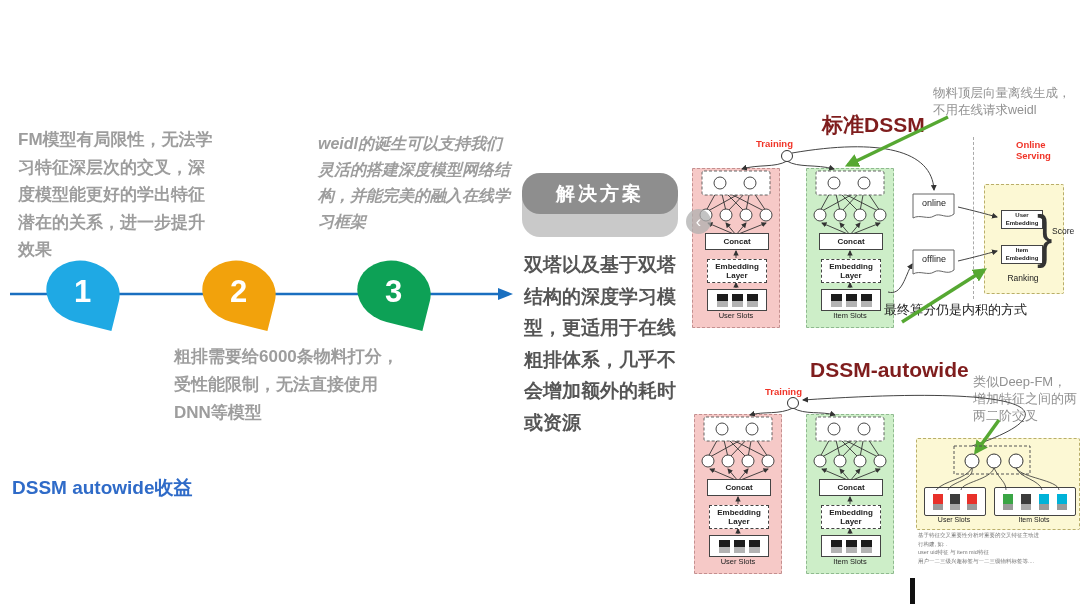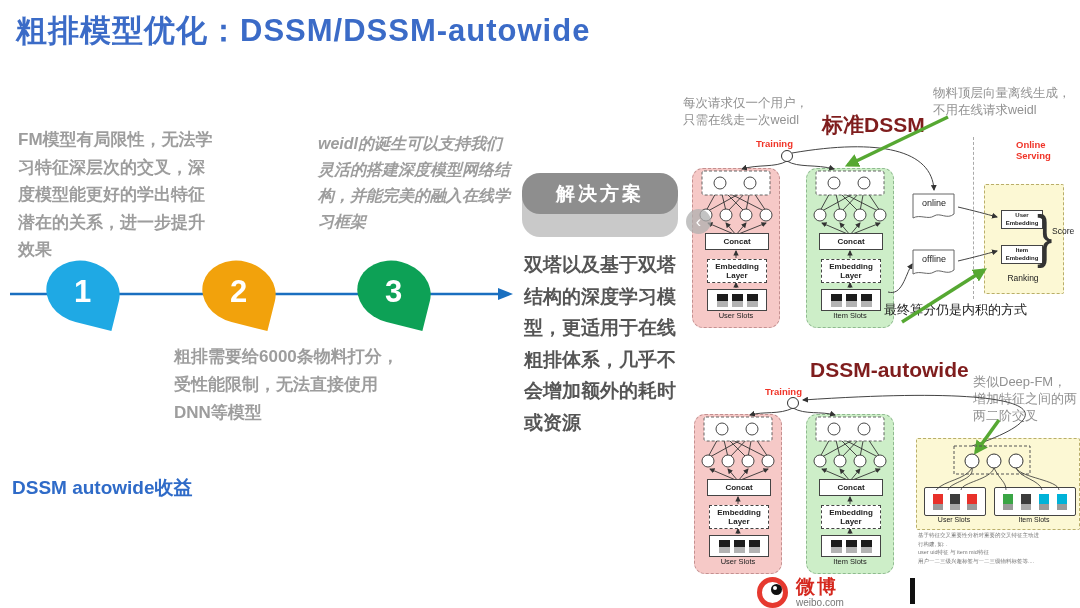--- a/index.html
+++ b/index.html
@@ -46,21 +46,21 @@
   .std-title{left:822px;top:111px;}
   .aw-title{left:810px;top:358px;}
   .red-label{font-size:9.5px;font-weight:bold;color:#f03428;}
   .training-std{left:756px;top:138px;}
   .training-aw{left:765px;top:386px;}
   .serving-label{left:1016px;top:139px;}
   .divider{left:973px;top:137px;height:162px;border-left:1px dashed #aaa;}
   .score-note{left:884px;top:301px;font-size:13px;color:#222;}
 
   
-  .tower{position:absolute;width:86px;height:158px;border:1.5px dashed #999;border-radius:11px;}
+  .tower{position:absolute;width:86px;height:158px;border:1.5px dashed #999;border-radius:1px;}
   .tower.pink{background:#f6c9c7;border-color:#c49090;}
   .tower.green{background:#cdeec8;border-color:#8fba8f;}
   .tower .art{position:absolute;left:0;top:0;}
   .tbox{position:absolute;background:#fff;border:1px solid #444;font-size:8px;font-weight:bold;color:#222;
         display:flex;align-items:center;justify-content:center;text-align:center;line-height:1.15;}
   .tbox.concat{left:12px;top:64px;width:62px;height:15px;}
   .tbox.embed{left:14px;top:90px;width:58px;height:22px;border-style:dashed;}
   .slots{position:absolute;left:14px;top:120px;width:58px;height:20px;background:#fff;border:1px solid #444;
          display:flex;gap:4px;align-items:center;justify-content:center;}
   .slots i{width:11px;height:13px;background:linear-gradient(#1c1c1c 52%,#b3b3b3 52%);}
@@ -154,21 +154,20 @@
       <circle cx="13" cy="46" r="6" fill="#fff"></circle>
       <circle cx="33" cy="46" r="6" fill="#fff"></circle>
       <circle cx="53" cy="46" r="6" fill="#fff"></circle>
       <circle cx="73" cy="46" r="6" fill="#fff"></circle>
     </g>
   </defs>
 </svg>
 
 <div id="slide">
 
-  <div class="abs page-title">粗排模型优化：DSSM/DSSM-autowide</div>
 
   <div class="abs gnote note-fm">FM模型有局限性，无法学习特征深层次的交叉，深度模型能更好的学出特征潜在的关系，进一步提升效果</div>
   <div class="abs gnote note-weidl">weidl的诞生可以支持我们灵活的搭建深度模型网络结构，并能完美的融入在线学习框架</div>
   <div class="abs gnote note-coarse">粗排需要给6000条物料打分，受性能限制，无法直接使用DNN等模型</div>
 
   <svg class="abs tl-arrow" width="506" height="16">
     <line x1="2" y1="8" x2="491" y2="8" stroke="#1a6fc0" stroke-width="2.6"></line>
     <polygon points="490,2 505,8 490,14" fill="#1a6fc0"></polygon>
   </svg>
 
@@ -181,22 +180,20 @@
   <div class="badge badge3">
       <span>3</span>
     </div>
 
   <div class="abs banner-back"></div>
   <div class="abs banner-front">解决方案</div>
   <div class="abs solution-body">双塔以及基于双塔结构的深度学习模型，更适用于在线粗排体系，几乎不会增加额外的耗时或资源</div>
 
   <div class="abs benefits-heading">DSSM autowide收益</div>
 
-  <div class="abs preline diag-note note-user">每次请求仅一个用户，
-只需在线走一次weidl</div>
   <div class="abs diag-title std-title">标准DSSM</div>
   <div class="abs preline diag-note note-item">物料顶层向量离线生成，
 不用在线请求weidl</div>
   <div class="abs red-label training-std">Training</div>
   <div class="abs red-label serving-label">Online Serving</div>
   <div class="abs divider"></div>
 
   <div class="tower pink tw-std-user">
     <svg class="art" width="86" height="158">
         <use href="#towerart"></use>
@@ -330,24 +327,15 @@
     <path d="M994,468 C1000,480 1006,482 1006,490" fill="none" stroke="#333" stroke-width="0.8"></path>
     <path d="M1016,468 C1020,478 1040,480 1042,490" fill="none" stroke="#333" stroke-width="0.8"></path>
     <path d="M1016,468 C1022,478 1058,480 1059,490" fill="none" stroke="#333" stroke-width="0.8"></path>
     <circle cx="972" cy="461" r="7" fill="#fff" stroke="#333" stroke-width="1"></circle>
     <circle cx="994" cy="461" r="7" fill="#fff" stroke="#333" stroke-width="1"></circle>
     <circle cx="1016" cy="461" r="7" fill="#fff" stroke="#333" stroke-width="1"></circle>
   </svg>
 
   <div class="abs carousel-prev">‹</div>
 
-  <div class="abs weibo">
-    <div class="weibo-eye">
-        <span class="pupil"></span>
-      </div>
-    <div class="weibo-text">
-      <div class="weibo-cn">微博</div>
-      <div class="weibo-url">weibo.com</div>
-    </div>
-  </div>
   <div class="abs logo-sep"></div>
 
 </div>
 
 </body></html>

